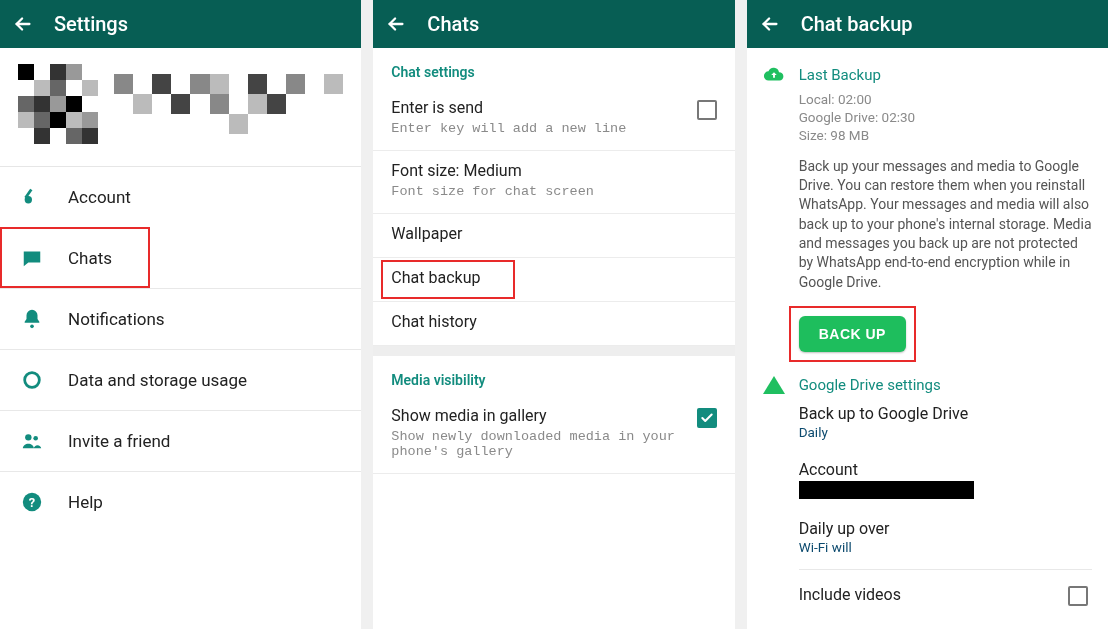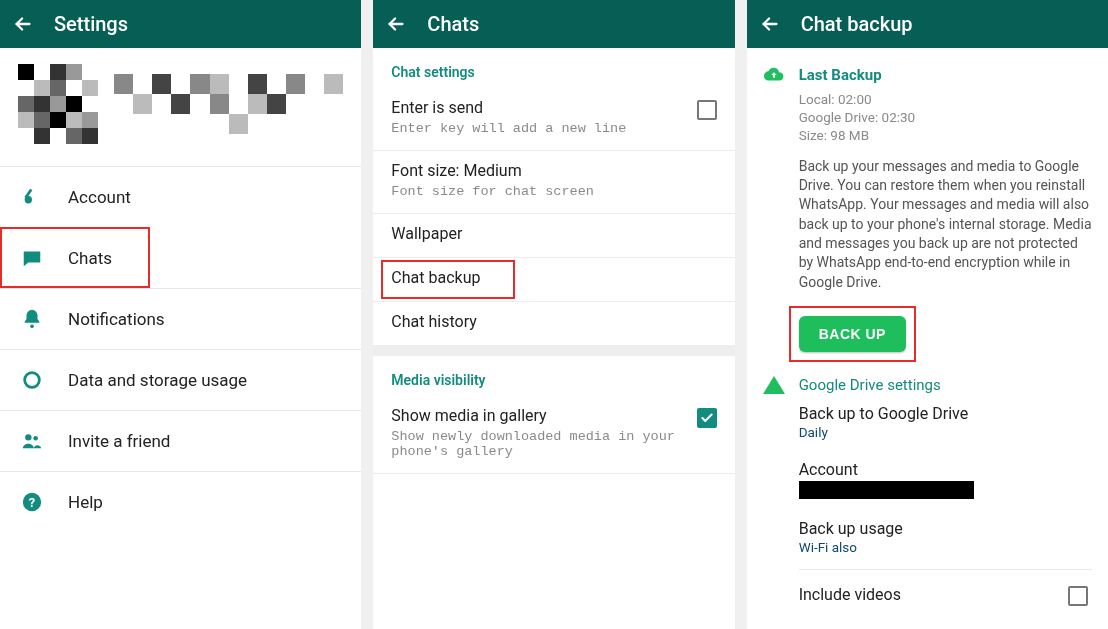--- a/index.html
+++ b/index.html
@@ -146,21 +146,21 @@
     padding: 12px 16px 0 16px;
     font-size:14px;
     color:#555;
     overflow-y:auto;
   }
   .panel3 .section-head {
     display:flex;
     align-items:center;
     gap:14px;
     color:#128C7E;
-    font-weight:700;
+    font-weight:400;
     font-size:15px;
     margin-top:4px;
   }
   .panel3 .section-head .icon { color:#1fbf60; width:22px;height:22px;display:flex;align-items:center;justify-content:center;}
   .meta-lines { margin-left:36px; margin-top:4px; color:#8a8a8a; font-size:13.5px; line-height:1.35;}
   .desc { margin-left:36px; margin-top:12px; font-size:14px; color:#555; line-height:1.38;}
   .backup-button-wrap { margin:14px 0 14px 26px; padding:6px; display:inline-block; }
   .backup-button-wrap.highlight-red { outline:2px solid #e82a2a; }
   .backup-btn {
     background:#1ebe5d;
@@ -446,22 +446,22 @@
     <div class="gd-rows">
       <div class="r">
         <div class="p">Back up to Google Drive</div>
         <div class="s">Daily</div>
       </div>
       <div class="r">
         <div class="p">Account</div>
         <div class="account-blackout"></div>
       </div>
       <div class="r">
-        <div class="p">Back up usage</div>
-        <div class="s">Wi-Fi also</div>
+        <div class="p">Daily up over</div>
+        <div class="s">Wi-Fi will</div>
       </div>
       <div class="divider"></div>
       <div class="include-row">
         <div class="p" style="font-size:16px;color:#222">Include videos</div>
         <span class="checkbox"></span>
       </div>
     </div>
   </div>
 </div>
 

